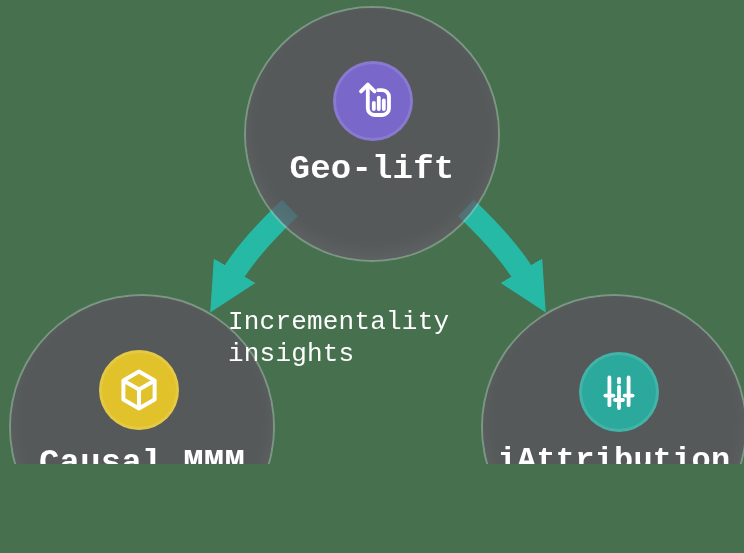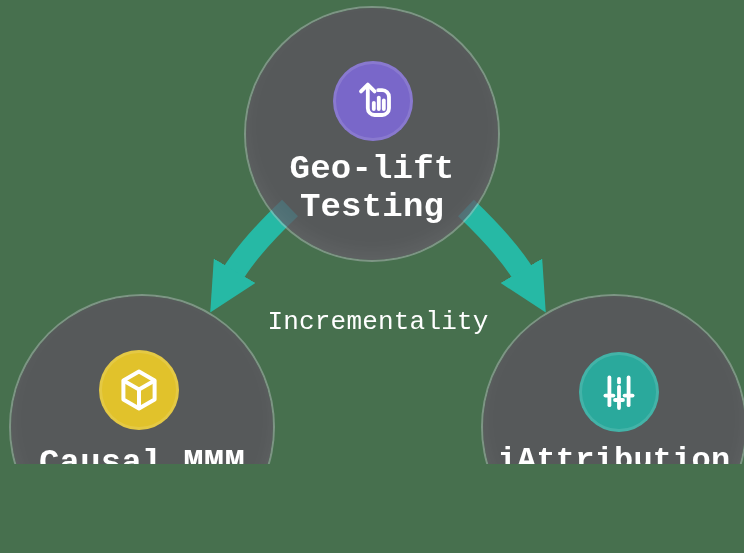--- a/index.html
+++ b/index.html
@@ -34,21 +34,21 @@
   
   .node-label{
     position:absolute;z-index:3;color:#FFFFFF;text-align:center;
     font-weight:700;letter-spacing:0.2px;
   }
   .label-top{left:216px;top:150px;width:300px;font-size:34px;line-height:38px;}
   .label-left{left:-14px;top:444px;width:300px;font-size:34px;line-height:38px;}
   .label-right{left:458px;top:443px;width:300px;font-size:32px;line-height:36px;}
   .center-text{
     position:absolute;left:222px;top:306px;width:300px;z-index:2;
-    color:#FFFFFF;text-align:center;font-size:26px;line-height:32px;
+    color:#FFFFFF;text-align:left;font-size:26px;line-height:32px;
     font-weight:500;letter-spacing:0.2px;
   }
   .center-text span{display:block;}
 </style>
 </head>
 <body>
 
 <div class="stage">
 
   <svg class="arrows" width="744" height="553" viewBox="0 0 744 553">
@@ -66,21 +66,20 @@
     <svg width="48" height="48" viewBox="0 0 24 24" fill="none" stroke="#FFFFFF" stroke-width="1.9" stroke-linecap="round" stroke-linejoin="round">
       <path d="M6 7.2 L9.4 3.8 L12.8 7.2"></path>
       <path d="M9.4 4.6 V15.6 A3.4 3.4 0 0 0 12.8 19 H16.6 A3.4 3.4 0 0 0 20 15.6 V10 A3.4 3.4 0 0 0 16.6 6.6 H14.6"></path>
       <path d="M12.4 16 V12.9"></path>
       <path d="M14.9 16 V10.3"></path>
       <path d="M17.4 16 V11.7"></path>
     </svg>
   </div>
   <div class="node-label label-top">
     <span>Geo-lift</span><br>
-    <span>Testing</span>
   </div>
 
   <div class="node node-left"></div>
   <div class="badge badge-yellow">
     <svg width="48" height="48" viewBox="0 0 24 24" fill="none" stroke="#FFFFFF" stroke-width="2" stroke-linecap="round" stroke-linejoin="round">
       <path d="M12 2.8 L19.8 7.2 V16.8 L12 21.2 L4.2 16.8 V7.2 Z"></path>
       <path d="M4.4 7.4 L12 11.7 L19.6 7.4"></path>
       <path d="M12 11.7 V21"></path>
     </svg>
   </div>
@@ -95,15 +94,16 @@
       <path d="M12 9.4 V20"></path>
       <path d="M10 16 H14"></path>
       <path d="M16.8 4.7 V18.6"></path>
       <path d="M14.8 13.8 H18.8"></path>
     </svg>
   </div>
   <div class="node-label label-right">iAttribution</div>
 
   <div class="center-text">
     <span>Incrementality</span>
+    <span>insights</span>
   </div>
 
 </div>
 
 </body></html>

